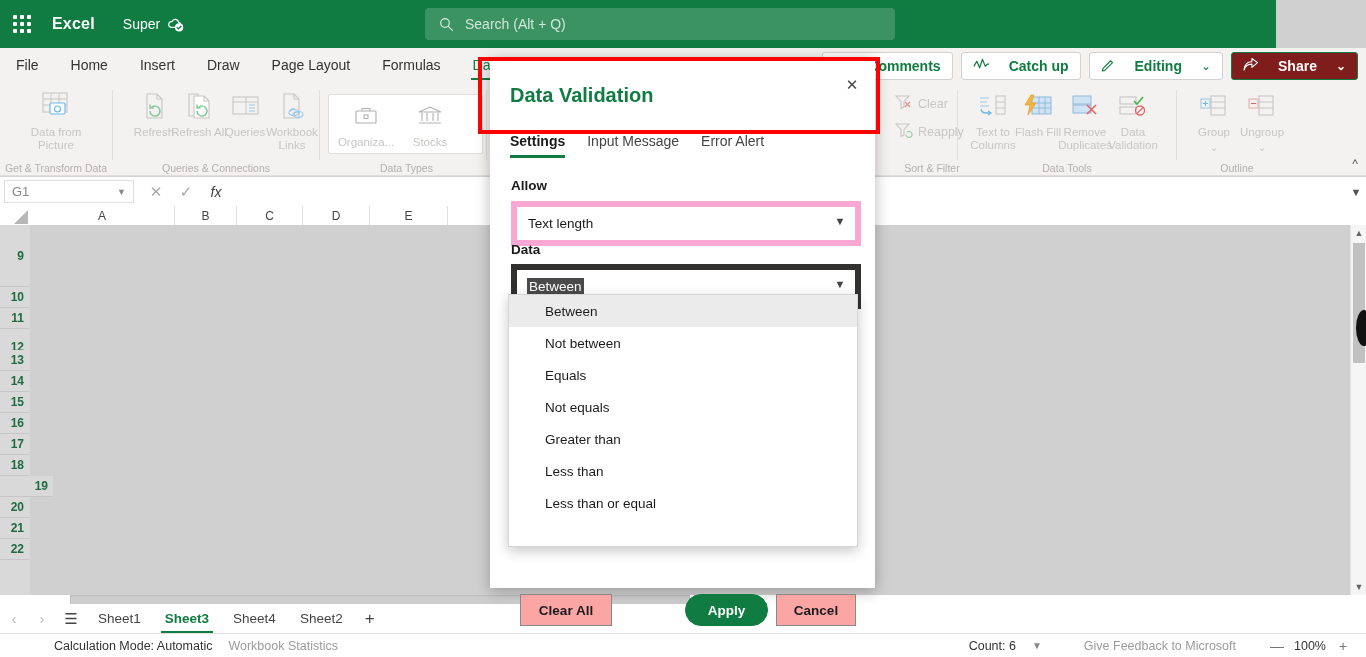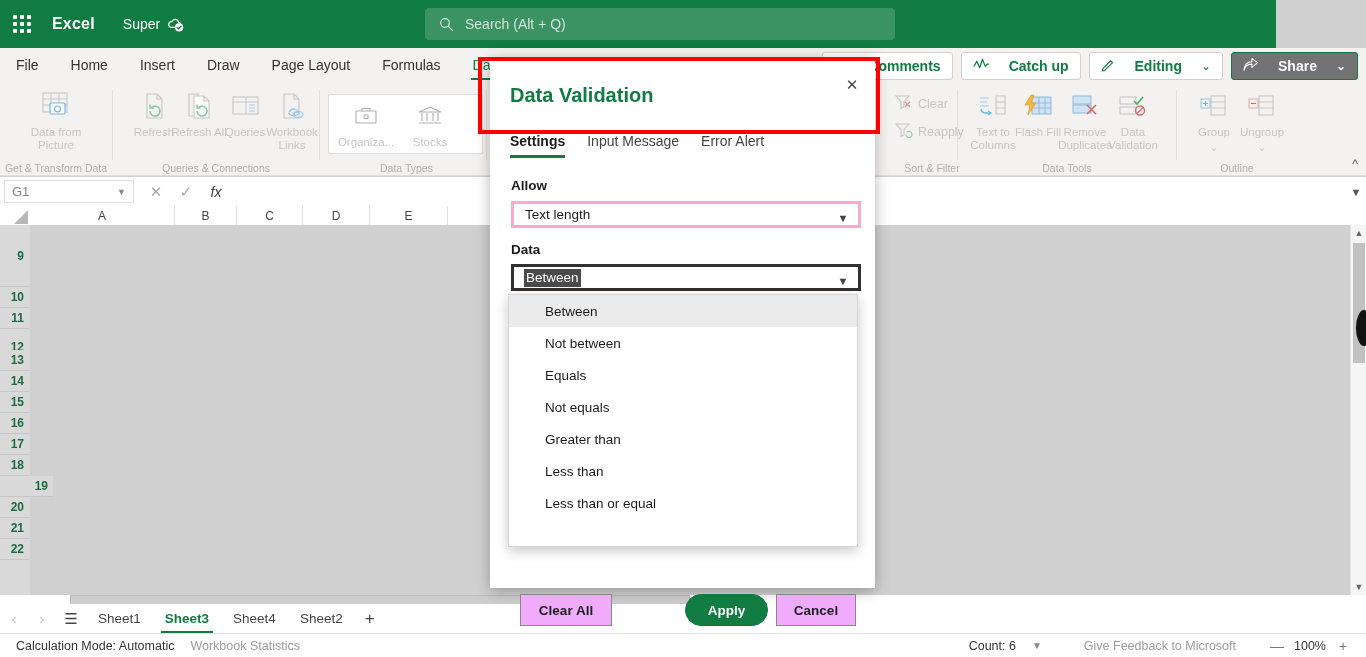--- a/index.html
+++ b/index.html
@@ -65,21 +65,21 @@
   }
   .ribbon-right {
     position: absolute; right: 8px; top: 52px; display: flex; align-items: center; gap: 8px;
   }
   .rbtn {
     height: 28px; border: 1px solid #d1d1d1; background: #fff; border-radius: 3px;
     display: flex; align-items: center; gap: 19px; padding: 0 11px;
     font-size: 14px; color: #107c41; cursor: pointer; white-space: nowrap;
   }
   .rbtn.share {
-    background: #737373; color: #fff; border-color: #107c41; font-weight: bold;
+    background: #7f1d1d; color: #fff; border-color: #107c41; font-weight: bold;
   }
   .rbtn .lbl { font-weight: bold; }
 
   
   .ribbon-body {
     position: absolute; left: 0; top: 82px; width: 1366px; height: 94px;
     background: #f3f2f1; border-bottom: 1px solid #e1dfdd;
   }
   .rgroup { position: absolute; top: 0; height: 94px; }
   .rgroup-label {
@@ -211,21 +211,21 @@
     height: 2px; background: #107c41;
   }
   .addsheet {
     width: 30px; height: 28px; display: flex; align-items: center; justify-content: center;
     color: #444; font-size: 17px; cursor: pointer;
   }
 
   
   .statusbar {
     position: absolute; left: 0; top: 634px; width: 1366px; height: 23px;
-    background: #fff; display: flex; align-items: center; font-size: 12.5px; color: #333;
+    background: #fff; display: flex; align-items: center; font-size: 12.5px; color: #333; padding-left: 38px;
   }
   .sb-item { margin-left: 16px; cursor: default; white-space: nowrap; }
   .sb-item.muted { color: #9b9b9b; }
   .sb-right { position: absolute; right: 0; display: flex; align-items: center; }
   .zoom-btn {
     width: 26px; text-align: center; color: #777; font-size: 14px; cursor: pointer;
   }
   .zoom-val { font-size: 12.5px; color: #333; width: 40px; text-align: center; cursor: pointer; }
 
   
@@ -251,22 +251,22 @@
   }
   .dtab.active { color: #1b1b1b; font-weight: bold; }
   .dtab.active::after {
     content: ""; position: absolute; left: 0; right: 0; bottom: 0;
     height: 3px; background: #107c41;
   }
   .dlg-label {
     position: absolute; left: 21px; font-size: 13.5px; color: #1b1b1b; font-weight: bold;
   }
   .dlg-select {
-    position: absolute; left: 508px; width: 350px; height: 27px;
-    border: 3px solid #f9a8d4; background: #fff;
+    position: absolute; left: 508px; width: 350px; height: 45px;
+    border: 6px solid #f9a8d4; background: #fff;
     display: flex; align-items: center; cursor: pointer;
   }
   .dlg-select .val { font-size: 13.5px; color: #1b1b1b; padding-left: 11px; }
   .dlg-select .val.selected {
     background: #4a4a4a; color: #fff; padding: 1px 2px 2px 2px; margin-left: 10px;
   }
   .dlg-select .sel-chev {
     position: absolute; right: 0; top: 0; width: 30px; height: 28px;
     display: flex; align-items: center; justify-content: center; font-size: 11px; color: #444;
   }
@@ -277,21 +277,21 @@
   }
   .dd-opt {
     height: 32px; display: flex; align-items: center; padding-left: 36px;
     font-size: 13.5px; color: #1b1b1b; cursor: pointer;
   }
   .dd-opt.sel { background: #ebebeb; }
   .dlg-buttons {
     position: absolute; left: 0; top: 537px; width: 100%; height: 34px;
   }
   .dbtn {
-    position: absolute; height: 32px; border: 1px solid #8a8886; background: #f0abfc;
+    position: absolute; height: 32px; border: 1px solid #8a8886; background: #fca5a5;
     font-size: 13.5px; color: #1b1b1b; font-weight: bold; cursor: pointer;
     display: flex; align-items: center; justify-content: center;
   }
   .dbtn.primary { background: #107c41; border-color: #107c41; color: #fff; border-radius: 16px; }
   .redbox {
     position: absolute; left: 478px; top: 57px; width: 402px; height: 77px;
     border: 4px solid #ff0000; z-index: 70; pointer-events: none;
   }
 </style>
 </head>

